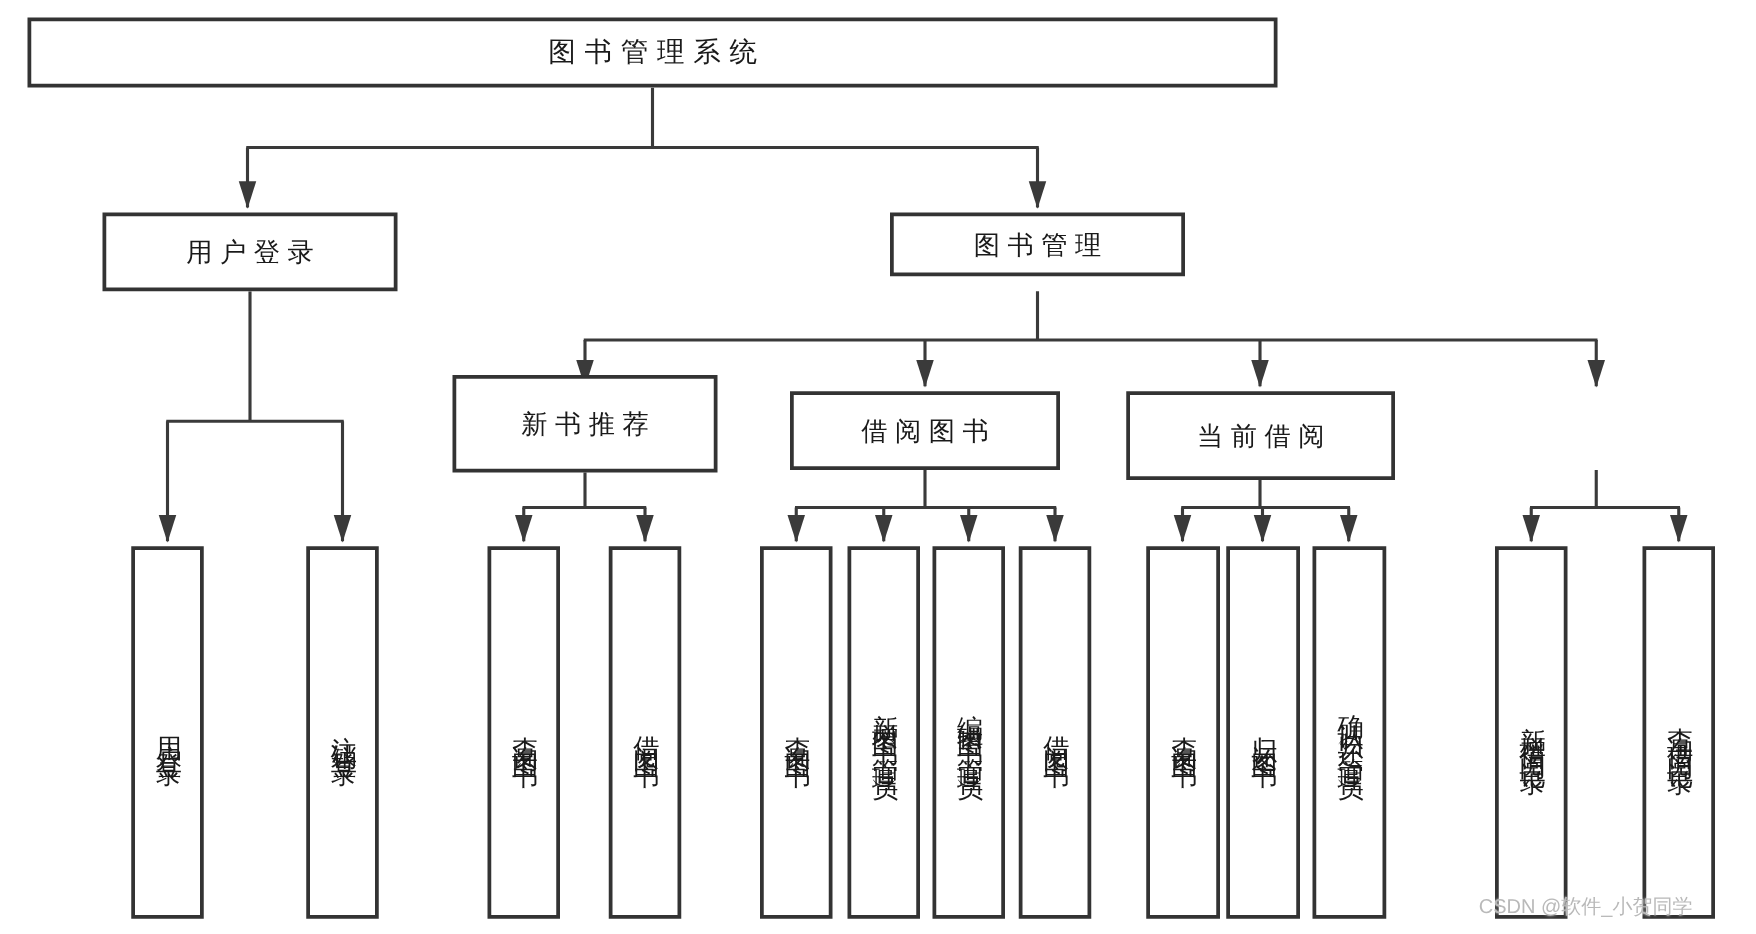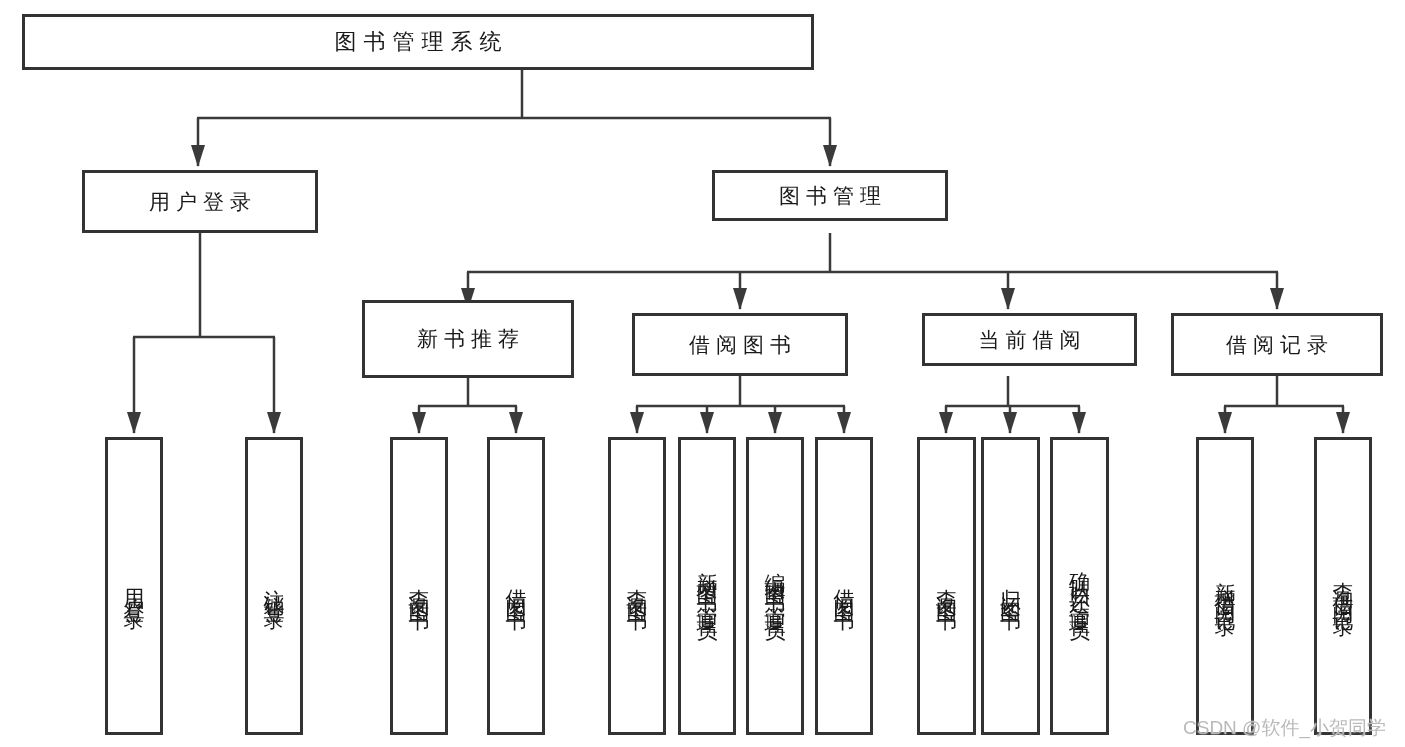--- a/index.html
+++ b/index.html
@@ -10,21 +10,21 @@
   .edges{position:absolute;left:0;top:0;pointer-events:none;}
   .node{
     position:absolute;box-sizing:border-box;background:#ffffff;border:3px solid #333333;
     display:flex;align-items:center;justify-content:center;text-align:center;
   }
   .hnode span{font-size:21px;letter-spacing:6px;text-indent:6px;white-space:nowrap;}
   .rootnode span{font-size:22px;letter-spacing:7px;text-indent:7px;white-space:nowrap;}
   .leaf{writing-mode:vertical-rl;text-orientation:mixed;}
   .leaf span{font-size:21px;letter-spacing:7px;white-space:nowrap;}
   .watermark{
-    position:absolute;left:1183px;top:715px;font-size:19px;color:#b9b9b9;
+    position:absolute;left:1183px;top:715px;font-size:16px;color:#b9b9b9;
     white-space:nowrap;z-index:5;text-shadow:0 0 2px #ffffff;
   }
 </style>
 </head>
 <body>
 
 <div class="canvas">
 
   <svg class="edges" width="1405" height="747" viewBox="0 0 1405 747">
     <defs>
@@ -69,42 +69,39 @@
       <line x1="1010" y1="406" x2="1010" y2="433" marker-end="url(#arrow)"></line>
       <line x1="1079" y1="406" x2="1079" y2="433" marker-end="url(#arrow)"></line>
 
       <line x1="1277" y1="376" x2="1277" y2="406"></line>
       <line x1="1224" y1="406" x2="1344" y2="406"></line>
       <line x1="1225" y1="406" x2="1225" y2="433" marker-end="url(#arrow)"></line>
       <line x1="1343" y1="406" x2="1343" y2="433" marker-end="url(#arrow)"></line>
     </g>
   </svg>
 
-  <div class="node rootnode" style="left:22px;top:14px;width:792px;height:56px">
+  <div class="node rootnode" style="left:22px;top:14px;width:1000px;height:56px">
     <span>图书管理系统</span>
   </div>
 
   <div class="node hnode" style="left:82px;top:170px;width:236px;height:63px">
     <span>用户登录</span>
   </div>
   <div class="node hnode" style="left:712px;top:170px;width:236px;height:51px">
     <span>图书管理</span>
   </div>
 
   <div class="node hnode" style="left:362px;top:300px;width:212px;height:78px">
     <span>新书推荐</span>
   </div>
   <div class="node hnode" style="left:632px;top:313px;width:216px;height:63px">
     <span>借阅图书</span>
   </div>
-  <div class="node hnode" style="left:922px;top:313px;width:215px;height:53px">
+  <div class="node hnode" style="left:901px;top:313px;width:215px;height:71px">
     <span>当前借阅</span>
-  </div>
-  <div class="node hnode" style="left:1171px;top:313px;width:212px;height:63px">
-    <span>借阅记录</span>
   </div>
 
   <div class="node leaf" style="left:105px;top:437px;width:58px;height:298px">
     <span>用户登录</span>
   </div>
   <div class="node leaf" style="left:245px;top:437px;width:58px;height:298px">
     <span>注销登录</span>
   </div>
 
   <div class="node leaf" style="left:390px;top:437px;width:58px;height:298px">

